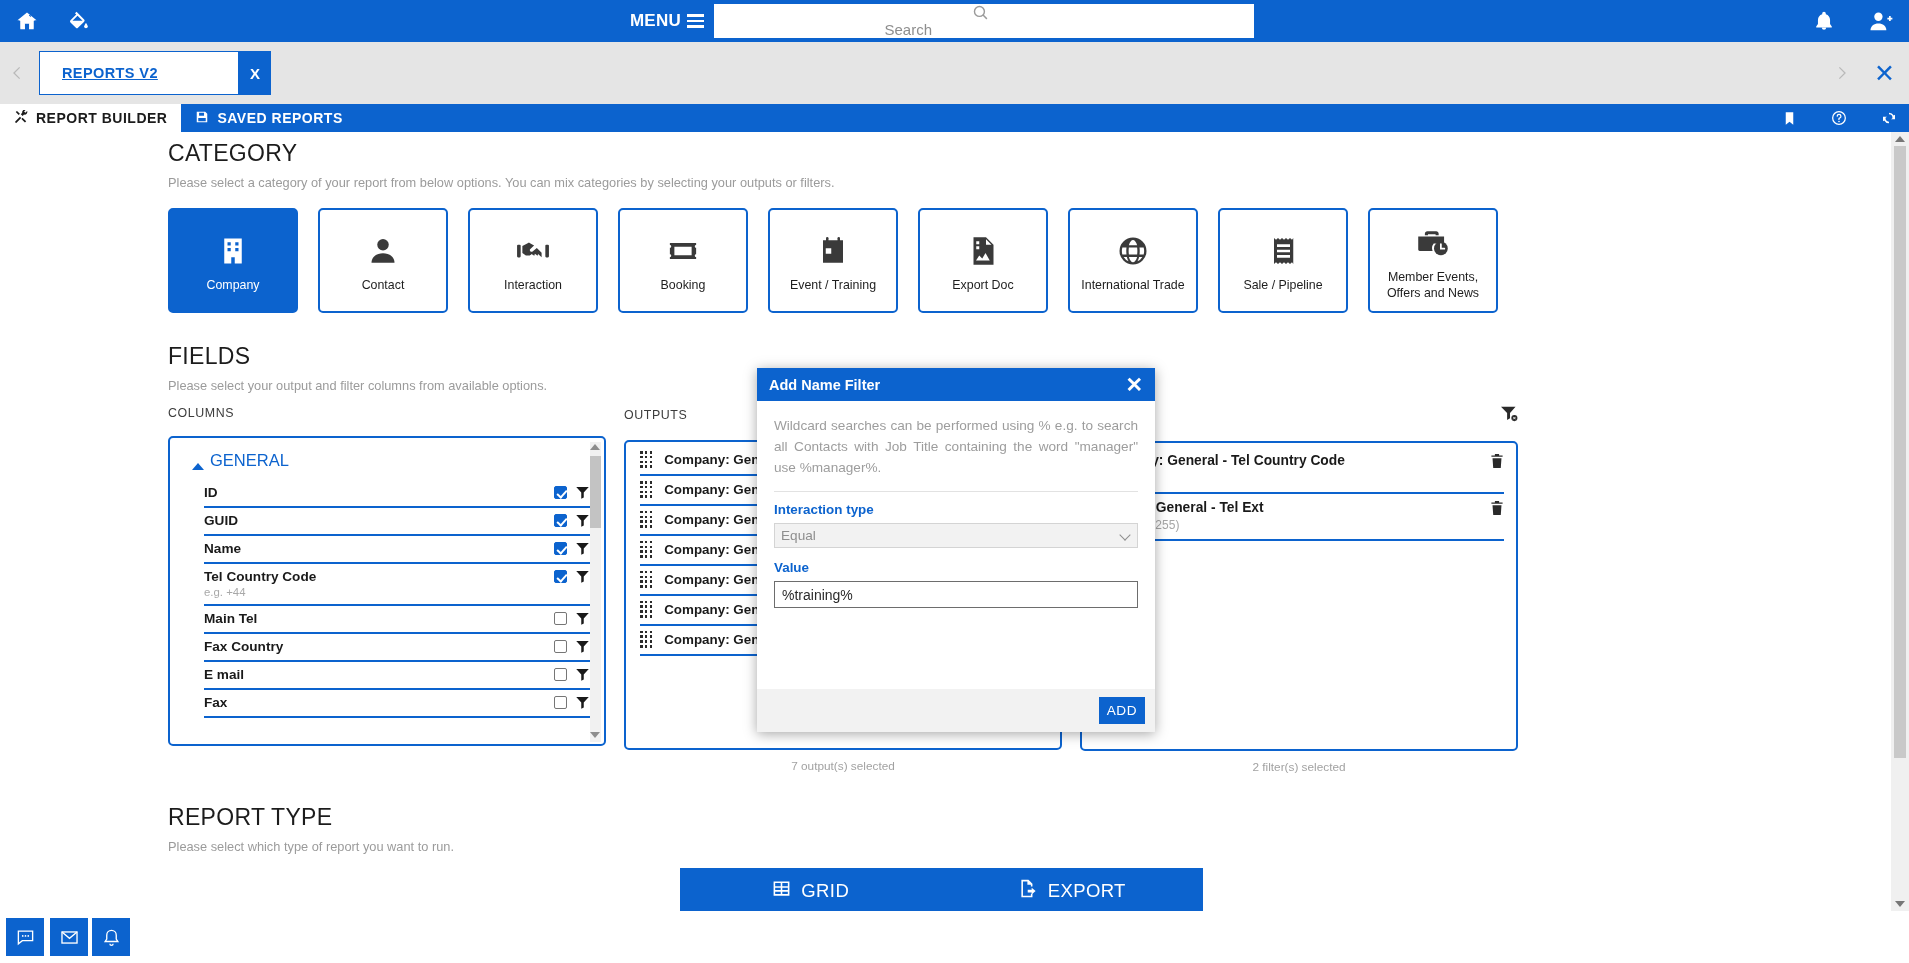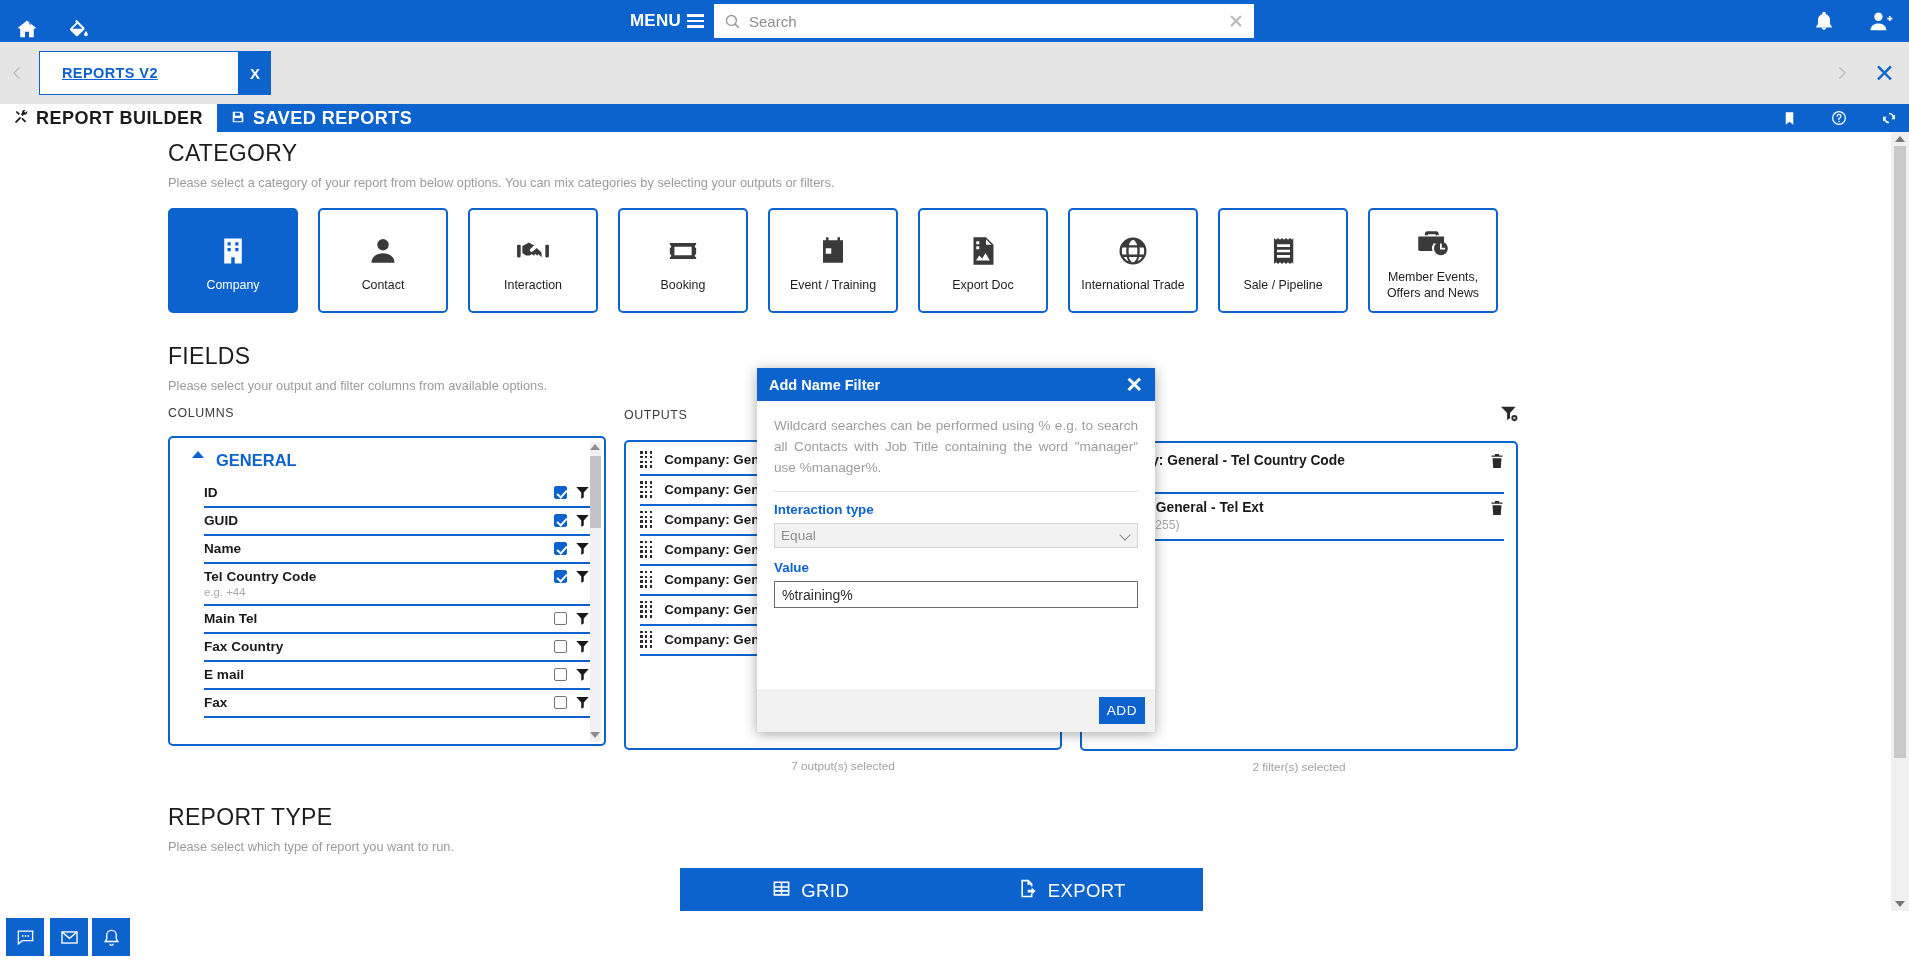--- a/index.html
+++ b/index.html
@@ -7,35 +7,35 @@
     width: 1909px; height: 963px;
     font-family: "Liberation Sans", sans-serif;
     background: #ffffff;
     overflow: hidden;
   }
   .app { position: relative; width: 1909px; height: 963px; }
 
   
   .topbar {
     position: absolute; left: 0; top: 0; width: 1909px; height: 42px;
-    background: #0c63ce; display: flex; align-items: flex-end;
+    background: #0c63ce; display: flex; align-items: center;
   }
   .topbar .left-icons { display: flex; align-items: center; gap: 26px; padding-left: 14px; }
   .ticon { width: 26px; height: 26px; display: flex; align-items: center; justify-content: center; color: #fff; cursor: pointer; }
   .ticon svg { display: block; }
   .menu-wrap {
     position: absolute; left: 630px; top: 0; height: 42px;
     display: flex; align-items: center; gap: 6px;
     color: #fff; font-size: 17px; font-weight: 600; letter-spacing: .2px; cursor: pointer;
   }
   .hamburger { display: flex; flex-direction: column; gap: 3px; }
   .hamburger i { display: block; width: 17px; height: 2.6px; background: #fff; }
   .searchbox {
     position: absolute; left: 714px; top: 4px; width: 540px; height: 34px;
-    background: #fff; display: flex; align-items: center; padding: 7px 10px;
+    background: #fff; display: flex; align-items: center; padding: 0 10px; flex-direction: column;
   }
   .searchbox .sicon { color: #9a9a9a; margin-right: 8px; display: flex; }
   .searchbox input {
     flex: 1; border: 0; outline: none; font-size: 15px;
     font-family: "Liberation Sans", sans-serif; color: #333;
   }
   .searchbox input::placeholder { color: #8e8e8e; }
   .searchbox .clear { color: #b6b6b6; font-size: 19px; cursor: pointer; padding-left: 8px; }
   .topbar .right-icons {
     position: absolute; right: 16px; top: 0; height: 42px;
@@ -66,21 +66,21 @@
   .chev-right { color: #b9b9b9; cursor: pointer; display: flex; }
   .close-x { color: #0c63ce; font-size: 25px; line-height: 1; cursor: pointer; }
 
   
   .subbar {
     position: absolute; left: 0; top: 104px; width: 1909px; height: 28px;
     background: #0c63ce; display: flex; align-items: stretch;
   }
   .subtab {
     display: flex; align-items: center; gap: 8px; padding: 0 14px;
-    font-size: 18px; font-weight: 700; letter-spacing: .5px; cursor: pointer;
+    font-size: 14px; font-weight: 700; letter-spacing: .5px; cursor: pointer;
   }
   .subtab.active { background: #fff; color: #1b1b1b; }
   .subtab.inactive { color: #fff; }
   .subbar-right { position: absolute; right: 12px; top: 0; height: 28px; display: flex; align-items: center; gap: 34px; }
   .subbar-right .si { color: #fff; cursor: pointer; display: flex; }
 
   
   .content {
     position: absolute; left: 0; top: 132px; width: 1909px; height: 779px;
     background: #fff; overflow: hidden;
@@ -114,22 +114,22 @@
     border: 2px solid #0c63ce; border-radius: 5px; background: #fff;
     height: 310px; overflow: hidden; position: relative;
   }
   .panel-foot { text-align: center; font-size: 11.8px; color: #a2a2a2; padding-top: 9px; }
 
   .col-panel { width: 438px; }
   .out-panel { width: 438px; }
   .fil-panel { width: 438px; }
 
   .group-head {
-    display: flex; align-items: flex-start; gap: 12px;
-    color: #0c63ce; font-size: 16.5px; font-weight: 700;
+    display: flex; align-items: flex-end; gap: 6px;
+    color: #0c63ce; font-size: 16.5px; font-weight: 400;
     padding: 13px 0 10px 22px; cursor: pointer;
   }
   .caret-up { width: 0; height: 0; border-left: 6px solid transparent; border-right: 6px solid transparent; border-bottom: 7px solid #0c63ce; }
 
   .col-list { padding: 0 14px 0 34px; }
   .col-item { border-bottom: 2.2px solid #0c63ce; padding: 5px 0 6px 0; }
   .col-item .row1 { display: flex; align-items: center; justify-content: space-between; }
   .col-item .cname { font-size: 13.6px; color: #1a1a1a; font-weight: 600; }
   .col-item .hint { font-size: 11.4px; color: #a8a8a8; margin-top: 2px; }
   .col-ctrls { display: flex; align-items: center; gap: 8px; }

